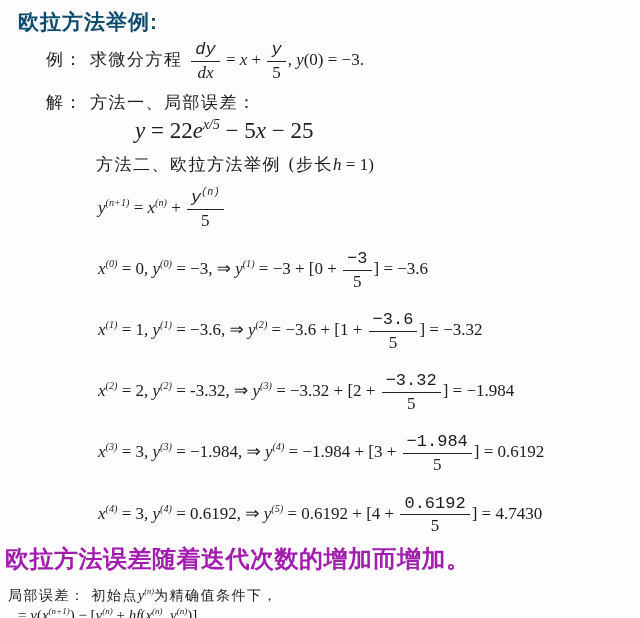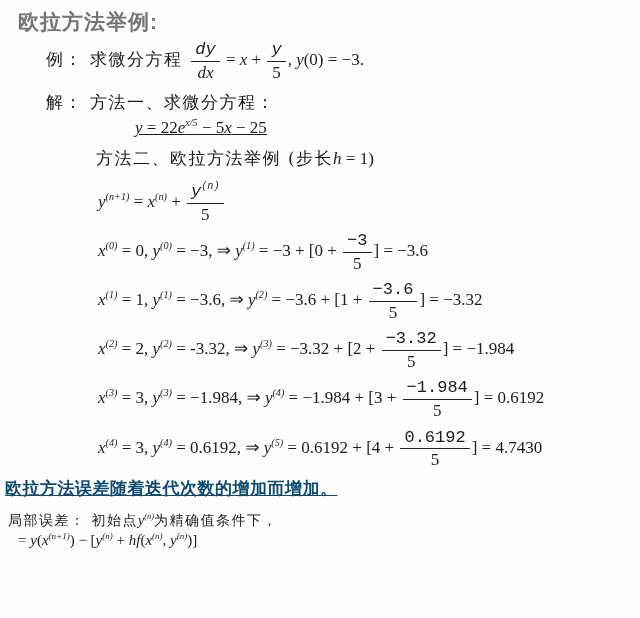--- a/index.html
+++ b/index.html
@@ -25,34 +25,33 @@
   .cn { font-style:normal; font-family:"DejaVu Serif", serif; letter-spacing:1.5px; }
 
   sup { font-size:0.6em; font-style:italic; line-height:0; }
 
   .frac { display:inline-block; vertical-align:middle; text-align:center; margin:0 2px; line-height:1.15; }
   .frac .num { display:block; padding:0 4px 1px;font-family:Liberation Mono, monospace; }
   .frac .den { display:block; border-top:1.4px solid #222; padding:1px 4px 0; }
 
   .l-example    { margin:4px 0 0 46px; }
   .l-solve      { margin:9px 0 0 46px; }
-  .l-solution   { margin:4px 0 0 135px; font-size:17px;text-decoration:underline; }
+  .l-solution   { margin:4px 0 0 135px; font-size:23px; }
   .l-method2    { margin:9px 0 0 96px; }
   .l-recurrence { margin:12px 0 2px 98px; }
-  .iter         { margin:7px 0 3px 98px; }
+  .iter         { margin:19px 0 3px 98px; }
 
   .error-statement {
     font-family:"Liberation Sans", sans-serif;
     font-weight:bold;
-    font-size:17px;
-    color:#0c4a6e;
+    font-size:24px;
+    color:#a21caf;
     margin:7px 0 0 5px;
     letter-spacing:0.5px;
     white-space:nowrap;
-    text-decoration:underline;
   }
 
   .bottom-row { display:flex; margin:12px 0 0 8px; }
   .local-error { width:348px; }
   .local-error .mathline { font-size:14px; white-space:normal; }
   .local-error .le-math { font-size:15px; margin:2px 0 0 10px; white-space:nowrap; }
   .local-error .le-cn-line2 { margin-left:10px; }
 
   .cumulative-error {
     width:255px;
@@ -60,25 +59,25 @@
     font-size:19.5px;
     line-height:1.5;
     color:#222;
     text-indent:2em;
     letter-spacing:0.5px;
   }
 </style>
 </head>
 <body>
 
-<div class="page-title" id="title-el" style="color: #737373;">欧拉方法举例:</div>
+<div class="page-title" id="title-el" style="color: #0c4a6e;">欧拉方法举例:</div>
 
 <div class="mathline l-example"><span class="cn">例：  求微分方程 </span><span class="frac"><span class="num"><span class="mi">dy</span></span><span class="den"><span class="mi">dx</span></span></span><span class="mn"> = </span><span class="mi">x</span><span class="mn"> + </span><span class="frac"><span class="num"><span class="mi">y</span></span><span class="den"><span class="mn">5</span></span></span><span class="mn">, </span><span class="mi">y</span><span class="mn">(0) = −3.</span></div>
 
-<div class="mathline l-solve"><span class="cn">解：  方法一、求微分方程：</span></div>
+<div class="mathline l-solve"><span class="cn">解：  方法一、局部误差：</span></div>
 
 <div class="mathline l-solution"><span class="mi">y</span><span class="mn"> = 22</span><span class="mi">e<sup>x/5</sup></span><span class="mn"> − 5</span><span class="mi">x</span><span class="mn"> − 25</span></div>
 
 <div class="mathline l-method2"><span class="cn">方法二、欧拉方法举例 (步长</span><span class="mi">h</span><span class="mn"> = 1)</span></div>
 
 <div class="mathline l-recurrence"><span class="mi">y<sup>(n+1)</sup></span><span class="mn"> = </span><span class="mi">x<sup>(n)</sup></span><span class="mn"> + </span><span class="frac"><span class="num"><span class="mi">y<sup>(n)</sup></span></span><span class="den"><span class="mn">5</span></span></span></div>
 
 <div class="mathline iter"><span class="mi">x<sup>(0)</sup></span><span class="mn"> = 0, </span><span class="mi">y<sup>(0)</sup></span><span class="mn"> = −3, ⇒ </span><span class="mi">y<sup>(1)</sup></span><span class="mn"> = −3 + [0 + </span><span class="frac"><span class="num"><span class="mn">−3</span></span><span class="den"><span class="mn">5</span></span></span><span class="mn">] = −3.6</span></div>
 <div class="mathline iter"><span class="mi">x<sup>(1)</sup></span><span class="mn"> = 1, </span><span class="mi">y<sup>(1)</sup></span><span class="mn"> = −3.6, ⇒ </span><span class="mi">y<sup>(2)</sup></span><span class="mn"> = −3.6 + [1 + </span><span class="frac"><span class="num"><span class="mn">−3.6</span></span><span class="den"><span class="mn">5</span></span></span><span class="mn">] = −3.32</span></div>
 <div class="mathline iter"><span class="mi">x<sup>(2)</sup></span><span class="mn"> = 2, </span><span class="mi">y<sup>(2)</sup></span><span class="mn"> = -3.32, ⇒ </span><span class="mi">y<sup>(3)</sup></span><span class="mn"> = −3.32 + [2 + </span><span class="frac"><span class="num"><span class="mn">−3.32</span></span><span class="den"><span class="mn">5</span></span></span><span class="mn">] = −1.984</span></div>

